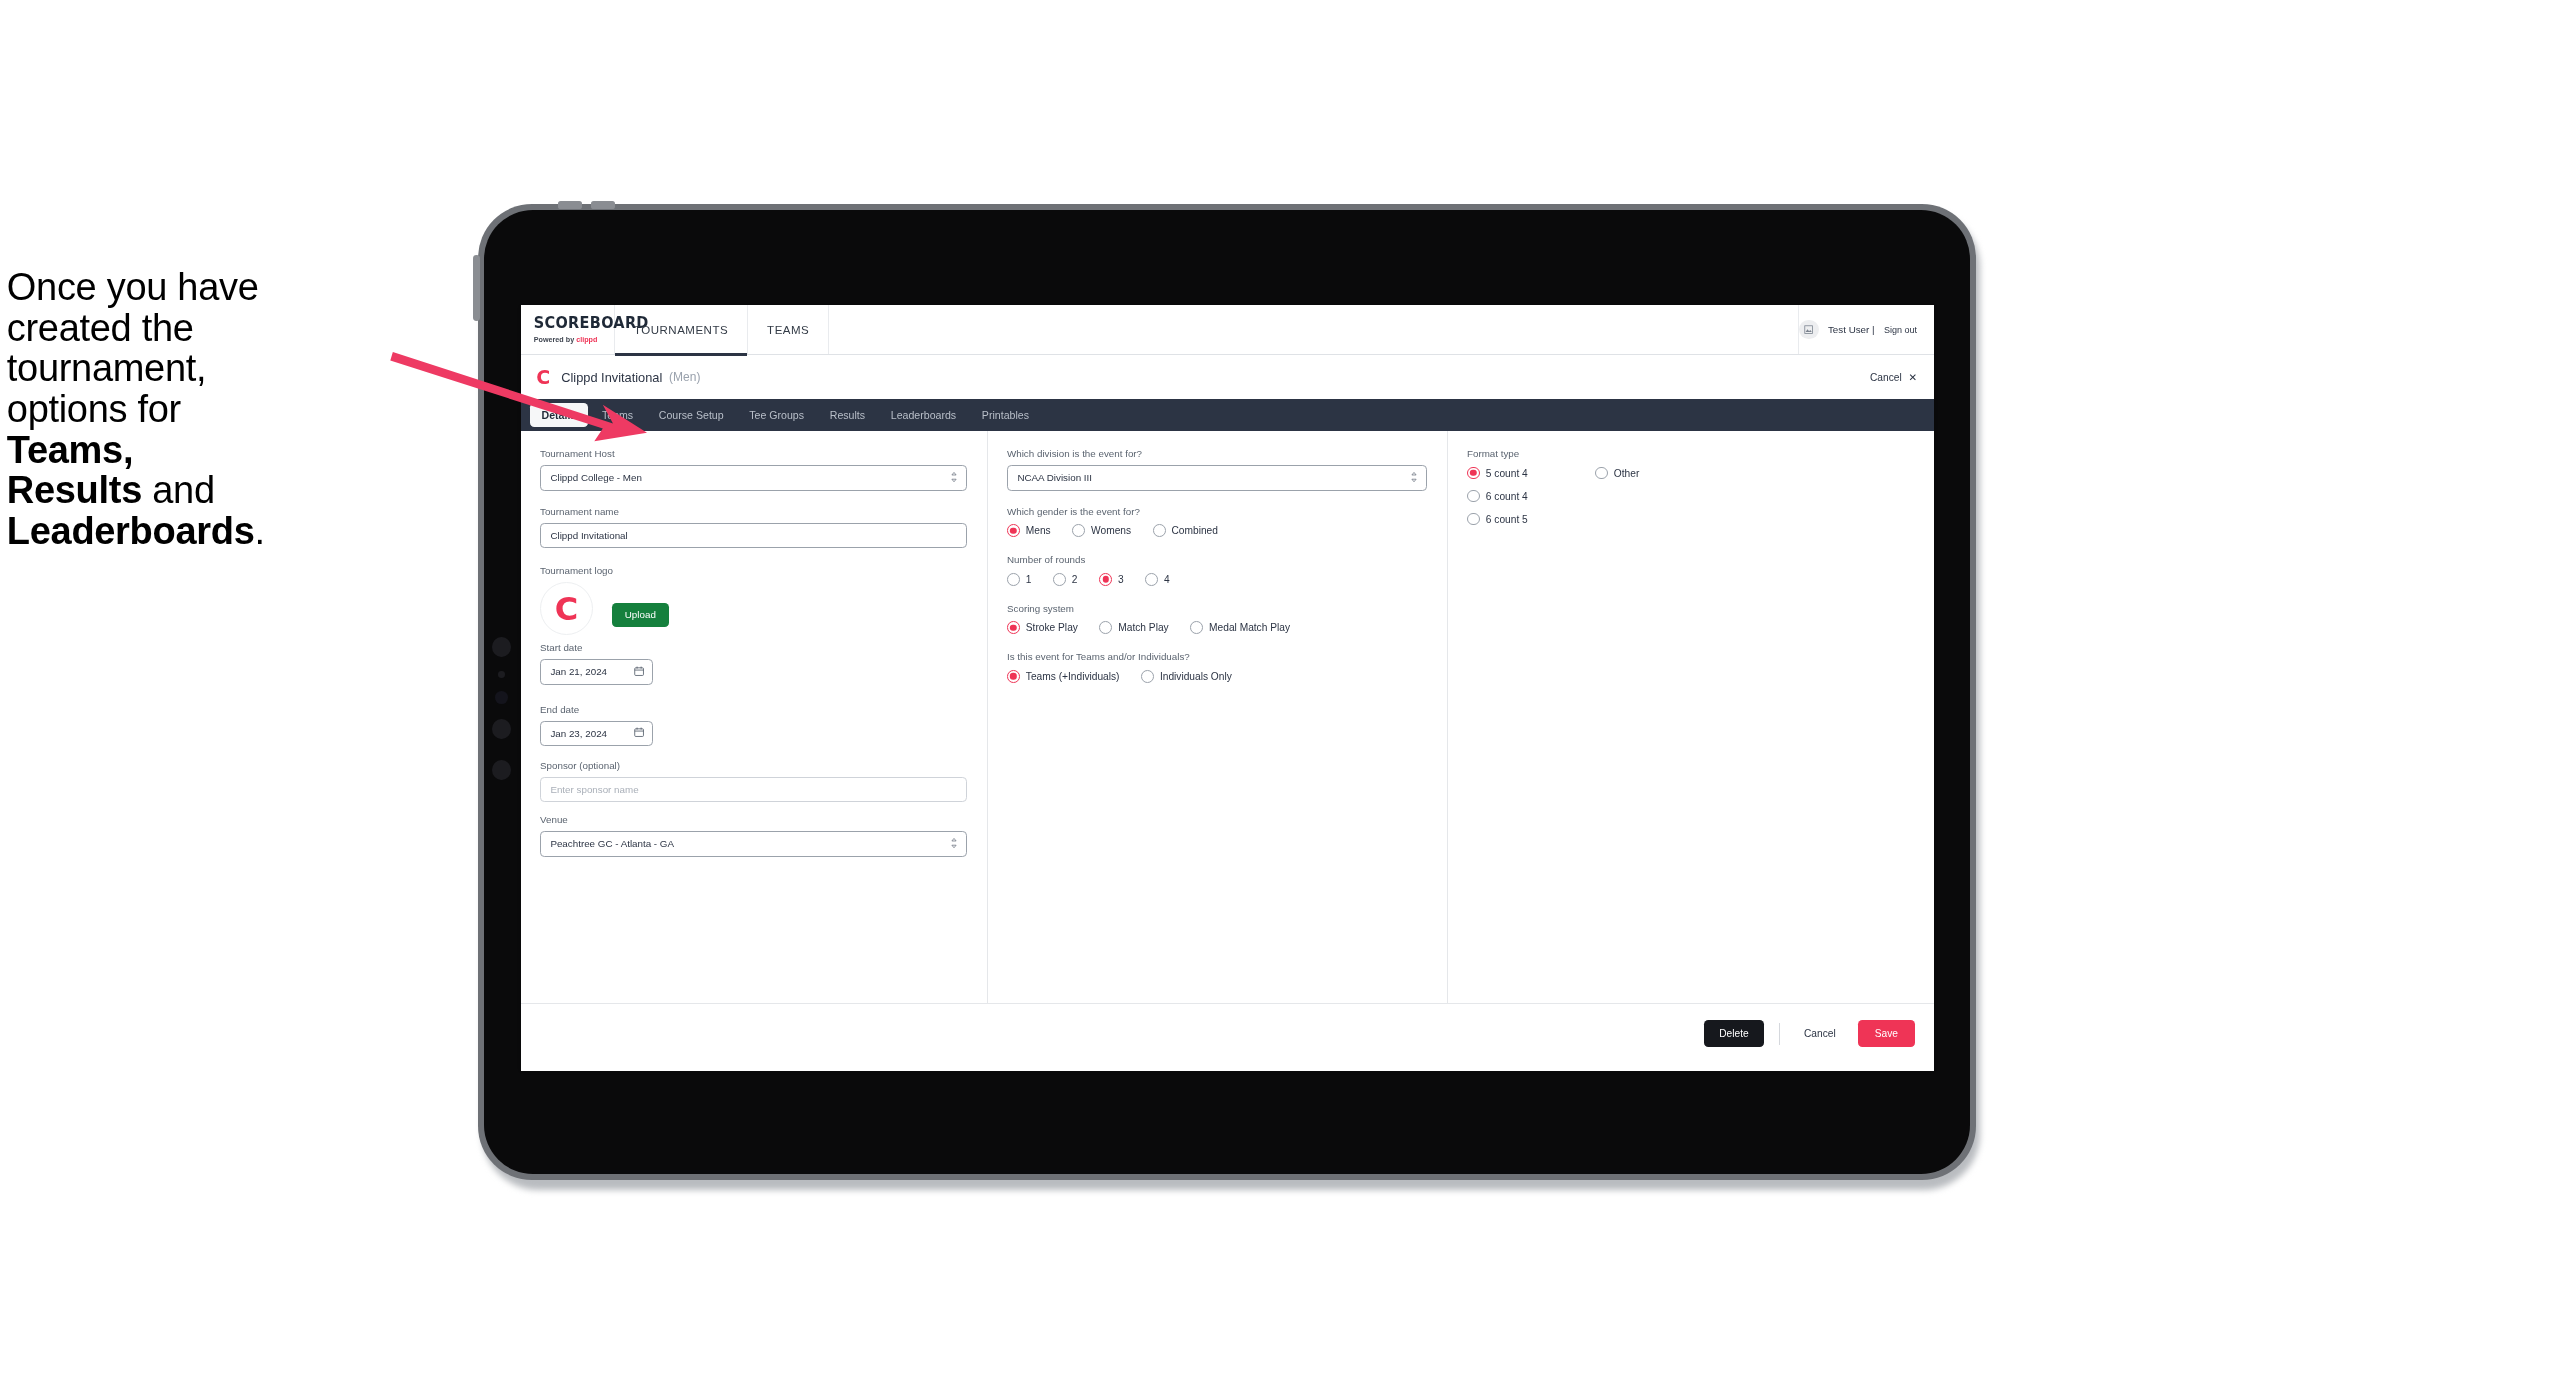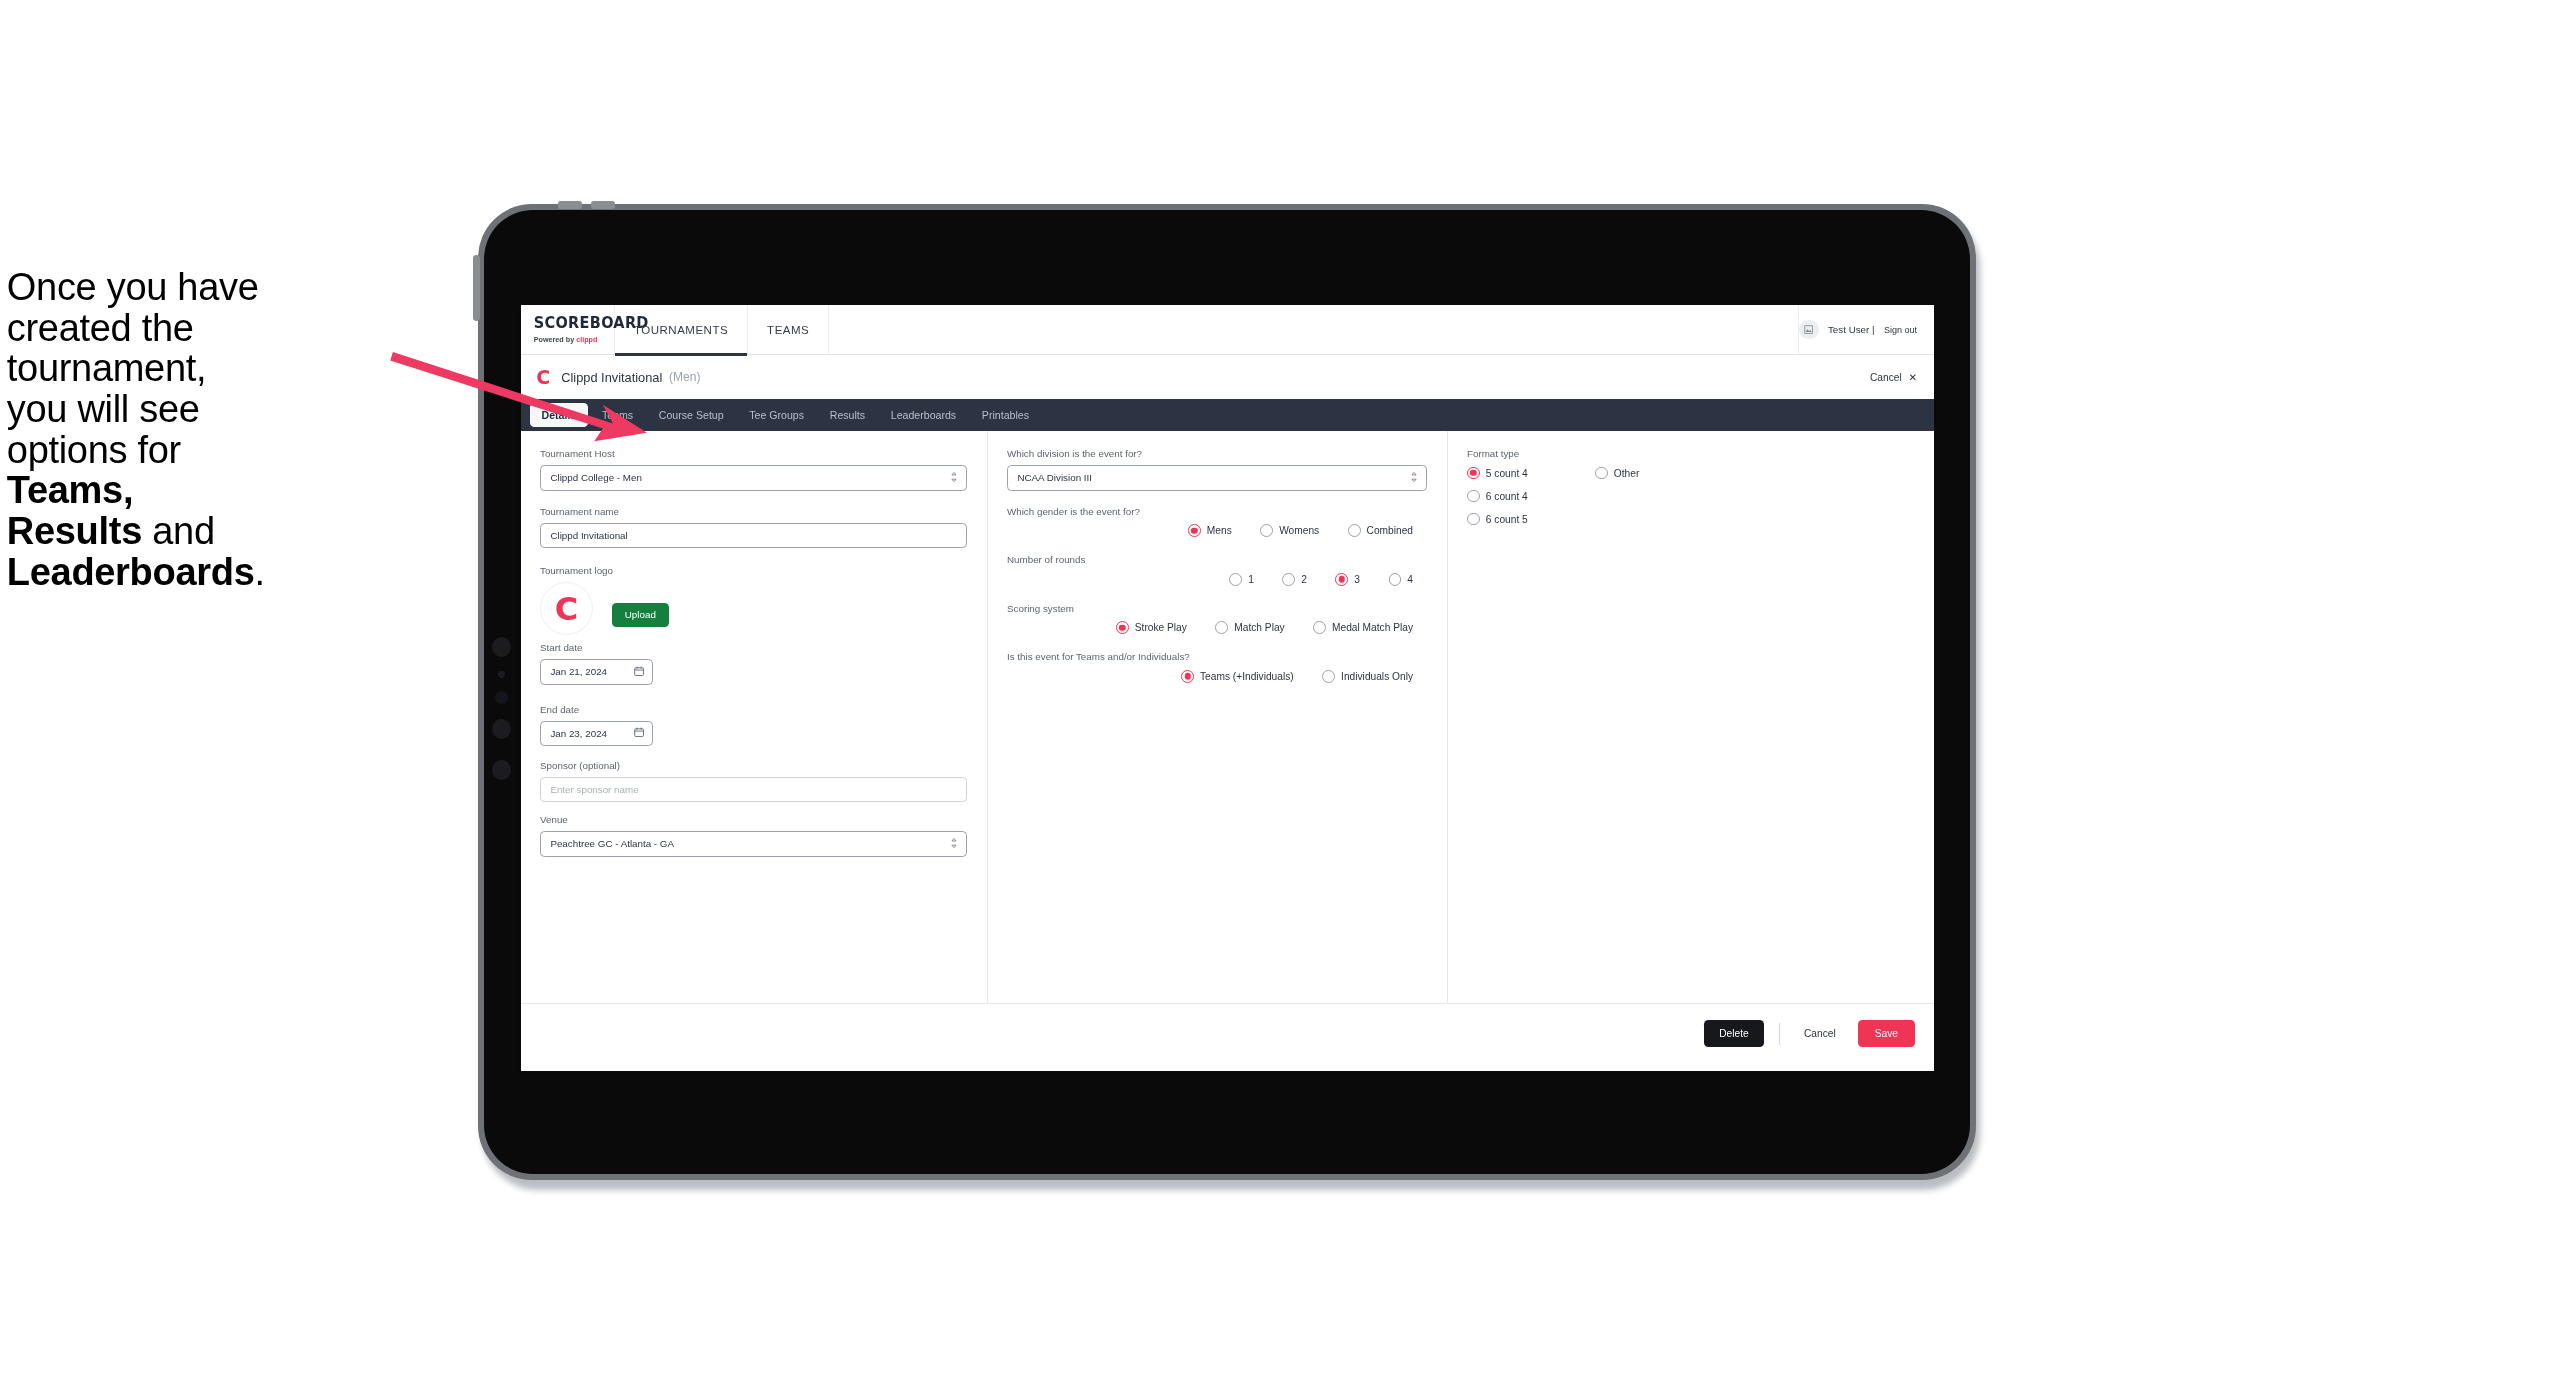--- a/index.html
+++ b/index.html
@@ -301,21 +301,21 @@
     font-family: "Liberation Sans", sans-serif;
     margin-top: 12px;
   }
 
   
   .date-row { display: flex; gap: 19px; margin-bottom: 13.6px; flex-direction: column; }
   .date-col { width: 113px; }
   .cal-icon { position: absolute; right: 7.7px; font-size: 10.2px; color: #4b5563; }
 
   
-  .radio-row { display: flex; align-items: center; gap: 15px; flex-wrap: wrap; justify-content: flex-end; }
+  .radio-row { display: flex; align-items: center; gap: 8px; flex-wrap: wrap; }
   .radio-opt {
     display: flex;
     align-items: center;
     gap: 6px;
     margin-right: 13.6px;
     cursor: pointer;
     font-size: 10.2px;
     color: #2c3444;
   }
   .radio {
@@ -389,21 +389,20 @@
 </style>
 </head>
 <body>
 
 <div id="stage">
 
   <div class="annotation">
     <div>Once you have</div>
     <div>created the</div>
     <div>tournament,</div>
-    <div>you will see</div>
     <div>options for</div>
     <div><span class="b">Teams</span><span class="b">,</span></div>
     <div><span class="b">Results</span><span> and</span></div>
     <div><span class="b">Leaderboards</span><span>.</span></div>
   </div>
 
   <div class="device-shadow"></div>
   <div class="device">
     <div class="device-inner"></div>
   </div>

